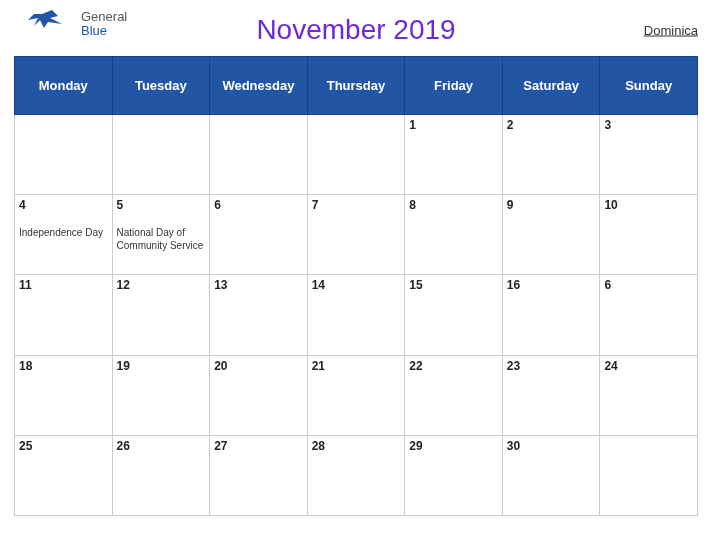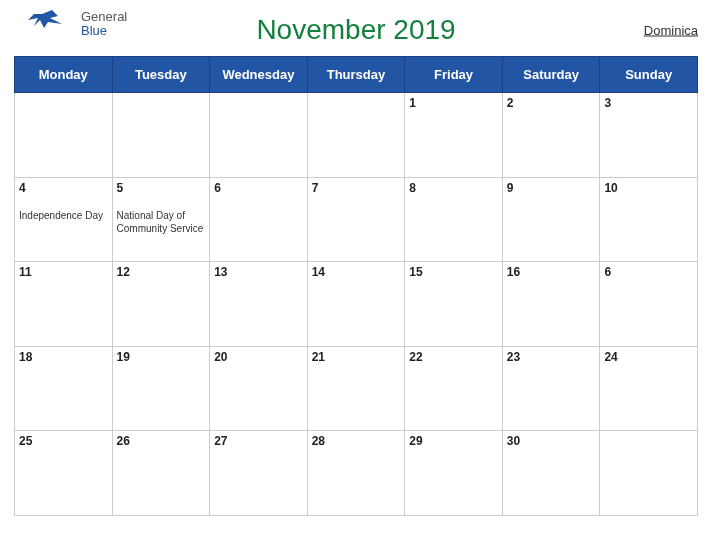--- a/index.html
+++ b/index.html
@@ -19,21 +19,21 @@
     .calendar-header {
       display: flex;
       align-items: center;
       justify-content: center;
       position: relative;
       margin-bottom: 6px;
       padding: 4px 0;
     }
     .month-title {
       font-size: 28px;
-      color: #15803d;
+      color: #6d28d9;
       font-weight: normal;
       text-align: center;
     }
     .country-name {
       position: absolute;
       right: 0;
       top: 50%;
       transform: translateY(-50%);
       font-size: 13px;
       color: #333;
@@ -43,21 +43,21 @@
       width: 100%;
       border-collapse: collapse;
       height: 460px;
     }
     .calendar-table th {
       background-color: #2255a4;
       color: #fff;
       font-size: 13px;
       font-weight: bold;
       text-align: center;
-      padding: 10px 4px;
+      padding: 21px 4px;
       border: 1px solid #1a4080;
     }
     .calendar-table td {
       border: 1px solid #ccc;
       vertical-align: top;
       padding: 3px 4px;
       width: calc(100% / 7);
       height: 78px;
       background: #fff;
     }

